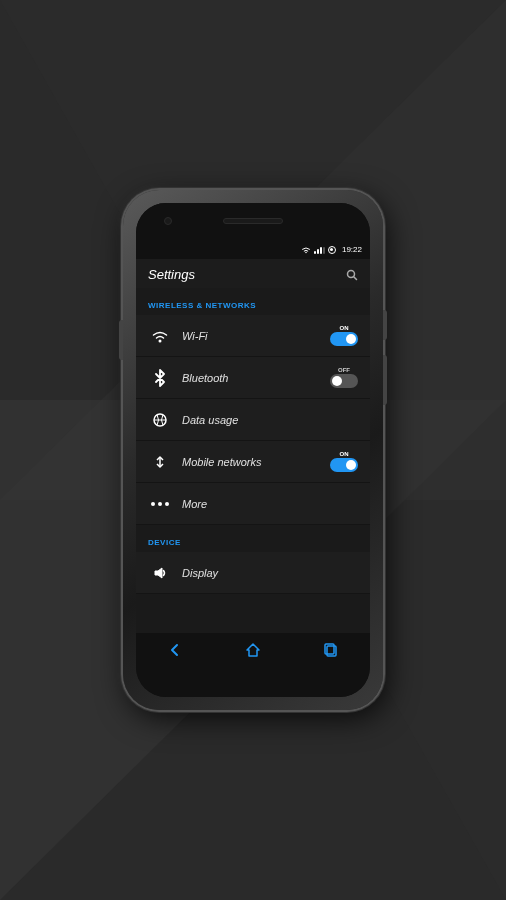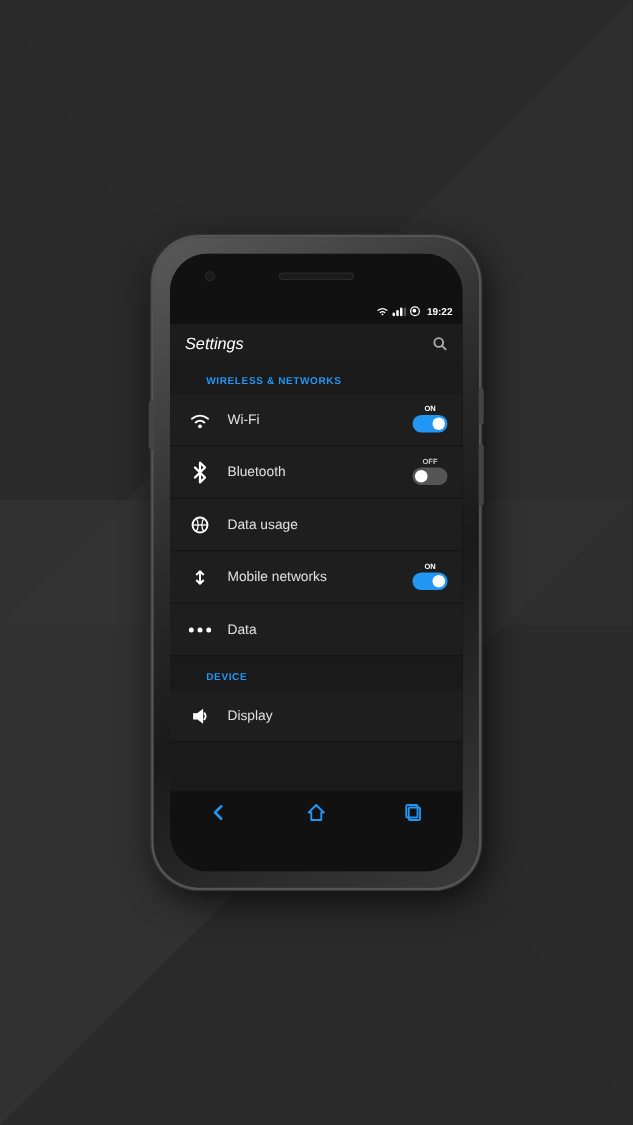--- a/index.html
+++ b/index.html
@@ -147,23 +147,22 @@
       height: 20px;
       background: #111;
       display: flex;
       align-items: center;
       justify-content: flex-end;
       padding: 0 8px;
       flex-shrink: 0;
     }
     .status-icons {
       display: flex;
-      align-items: flex-start;
+      align-items: flex-end;
       gap: 3px;
-      font-weight: bold;
     }
     .status-icon-signal {
       display: flex;
       align-items: flex-end;
       gap: 1px;
       height: 8px;
     }
     .signal-bar {
       width: 2px;
       background: #fff;
@@ -215,21 +214,21 @@
     }
 
     
     .settings-list {
       flex: 1;
       overflow: hidden;
       background: #1a1a1a;
     }
 
     .section-header {
-      padding: 6px 12px 3px 29px;
+      padding: 6px 12px 3px 12px;
       background: #1a1a1a;
     }
     .section-label {
       color: #2196F3;
       font-family: sans-serif;
       font-size: 8px;
       font-weight: 600;
       letter-spacing: 0.5px;
       text-transform: uppercase;
     }
@@ -253,20 +252,21 @@
       justify-content: center;
       flex-shrink: 0;
       margin-right: 10px;
     }
 
     .item-label {
       color: #e0e0e0;
       font-family: sans-serif;
       font-size: 11px;
       flex: 1;
+      font-style: italic;
     }
 
     
     .toggle {
       width: 28px;
       height: 14px;
       border-radius: 7px;
       display: flex;
       align-items: center;
       padding: 0 2px;
@@ -455,21 +455,21 @@
         </div>
 
         <div class="settings-item">
           <div class="item-icon">
             <svg width="18" height="8" viewBox="0 0 18 8">
               <circle cx="2" cy="4" r="2" fill="white"></circle>
               <circle cx="9" cy="4" r="2" fill="white"></circle>
               <circle cx="16" cy="4" r="2" fill="white"></circle>
             </svg>
           </div>
-          <span class="item-label">Data</span>
+          <span class="item-label">More</span>
         </div>
 
         <div class="section-header">
           <span class="section-label">DEVICE</span>
         </div>
 
         <div class="settings-item">
           <div class="item-icon">
             <svg width="16" height="16" viewBox="0 0 16 16">
               <path d="M3 6 L3 10 L6 10 L10 13 L10 3 L6 6 Z" stroke="white" stroke-width="1" fill="white"></path>

